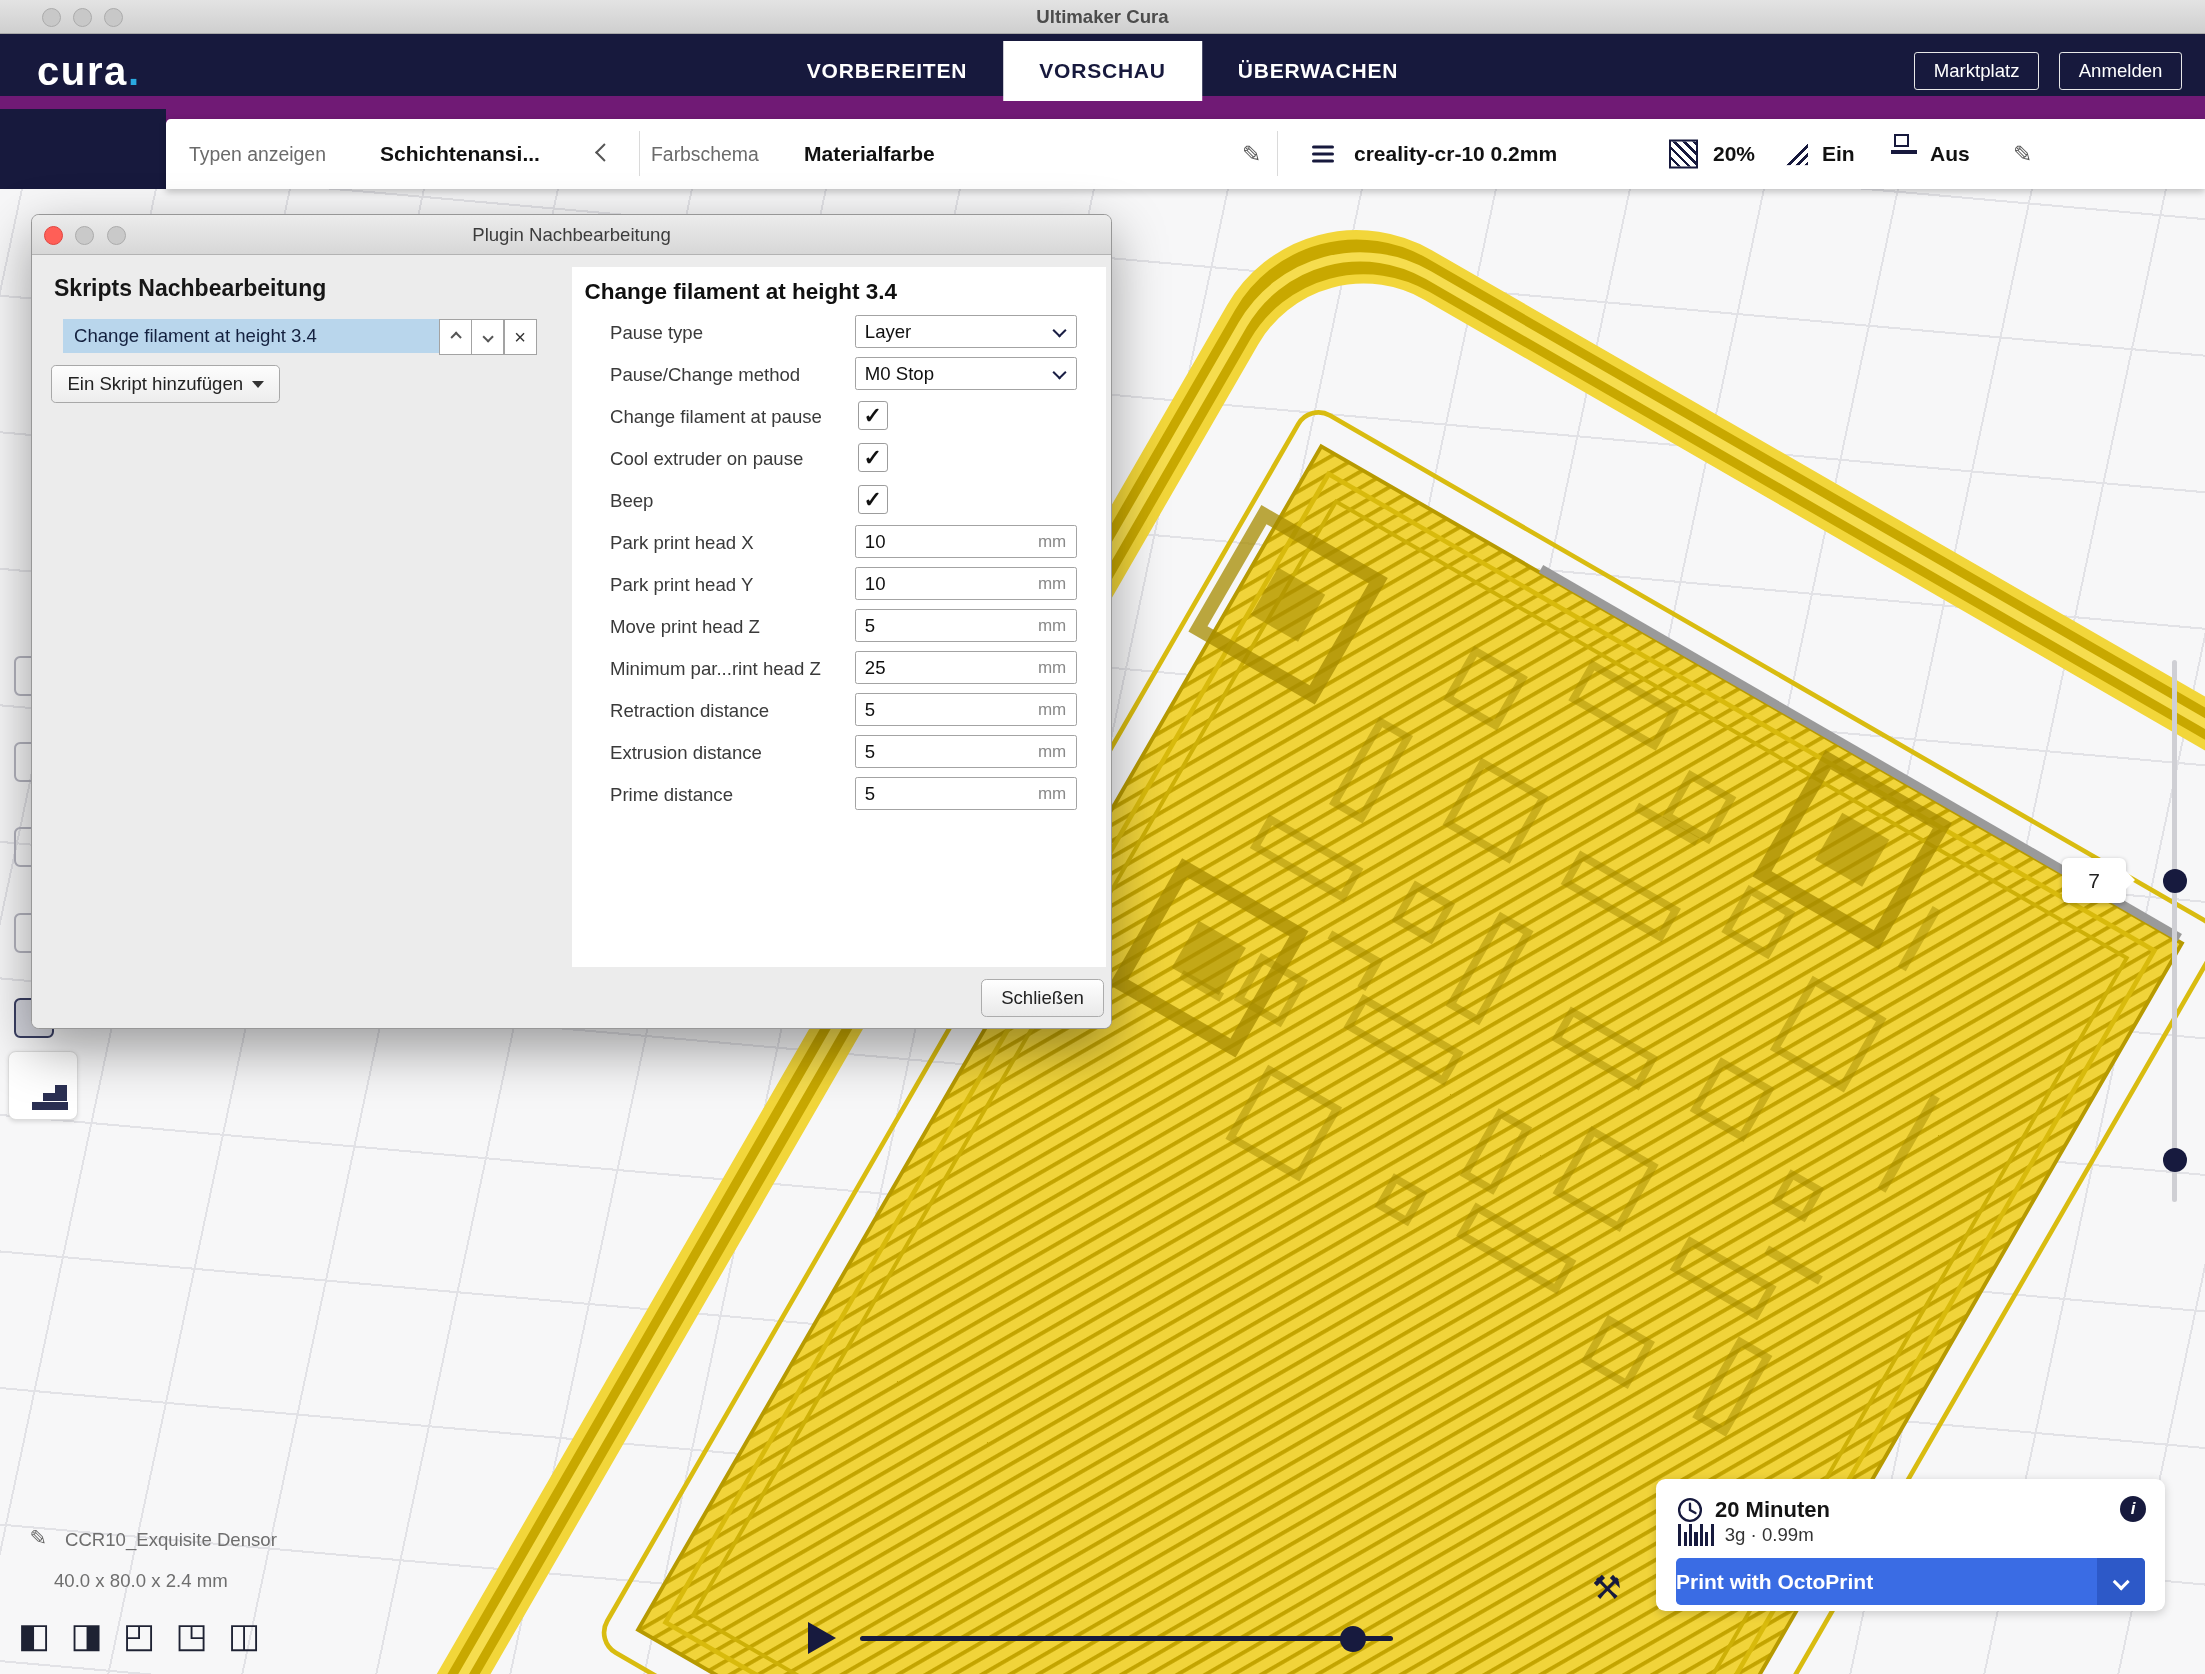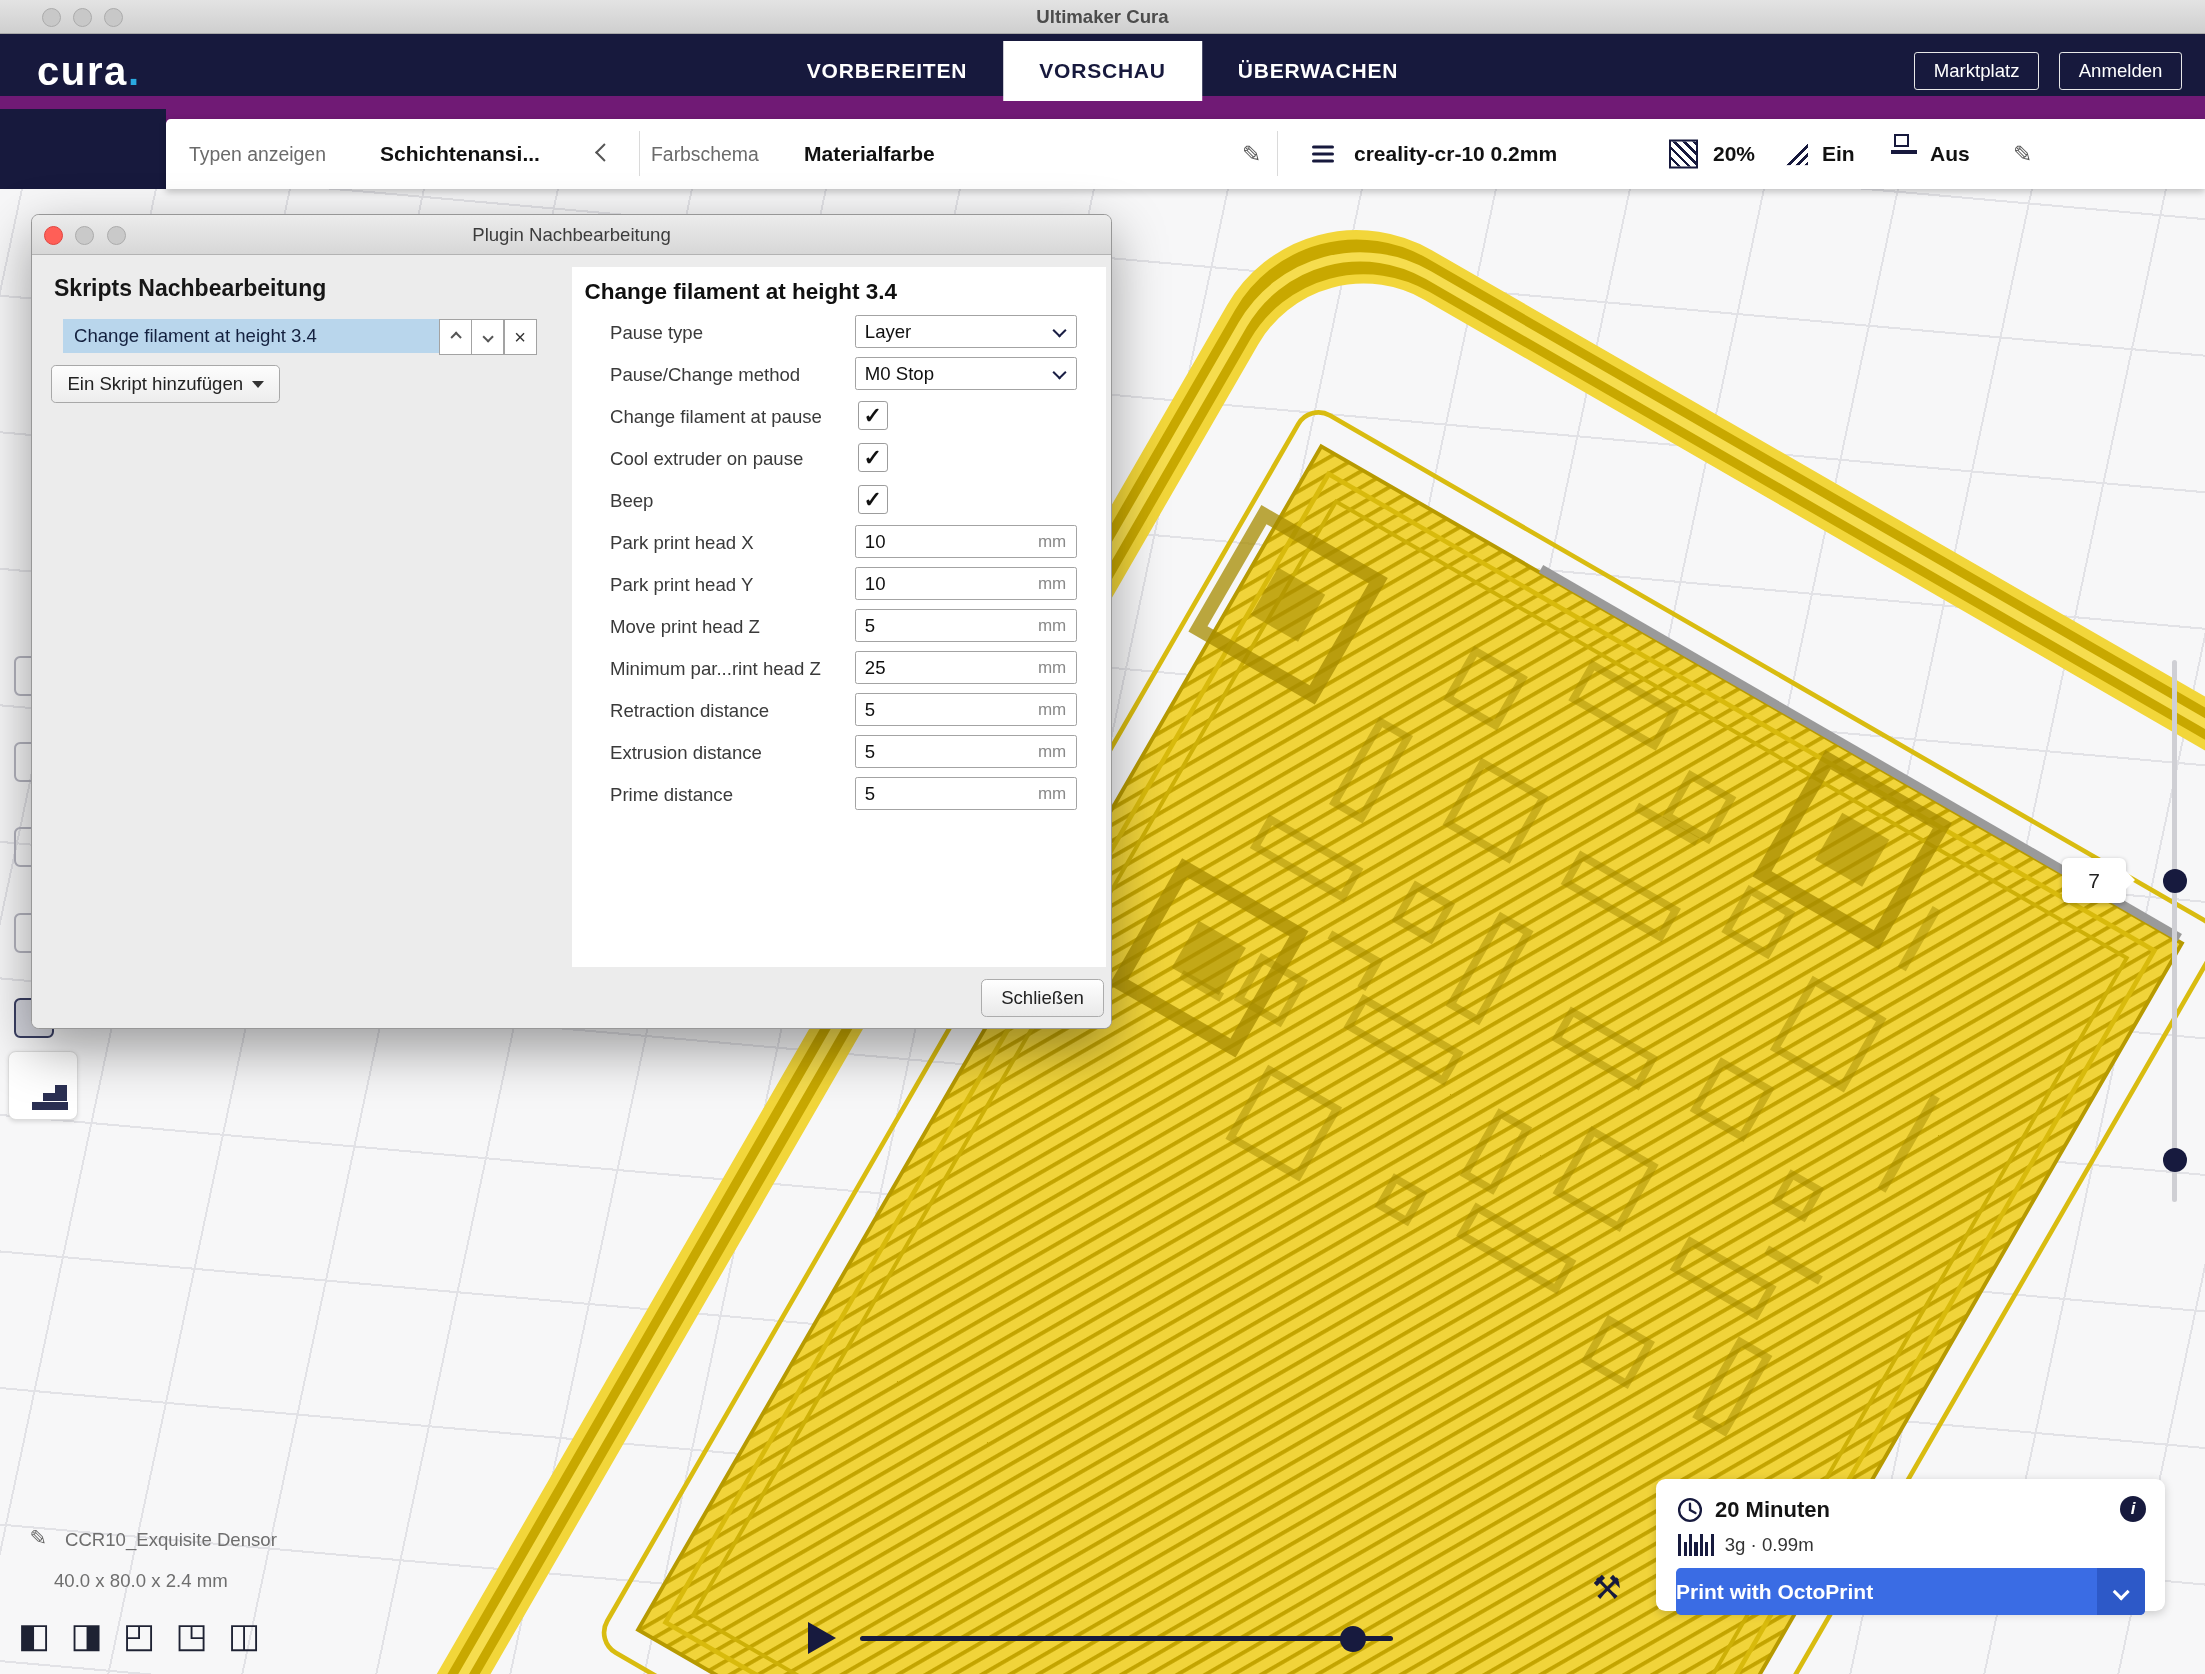--- a/index.html
+++ b/index.html
@@ -294,21 +294,21 @@
 
     <div class="print-card">
       <div class="pc-row">
         <svg width="28" height="28" viewBox="0 0 36 36">
           <circle cx="18" cy="18" r="14" fill="none" stroke="#171a3e" stroke-width="3"></circle>
           <path d="M18 10 v8 l7 4" fill="none" stroke="#171a3e" stroke-width="3" stroke-linecap="round"></path>
         </svg>
         <span class="pc-time">20 Minuten</span>
       </div>
       <div class="info-badge">i</div>
-      <div class="pc-row" style="margin-top:10px">
+      <div class="pc-row" style="margin-top:0">
         <span class="filament-icon">
           <i style="height:22px"></i>
             <i style="height:14px"></i>
             <i style="height:22px"></i>
             <i style="height:14px"></i>
             <i style="height:22px"></i>
             <i style="height:14px"></i>
             <i style="height:22px"></i>
         </span>
         <span class="pc-mat">3g · 0.99m</span>

